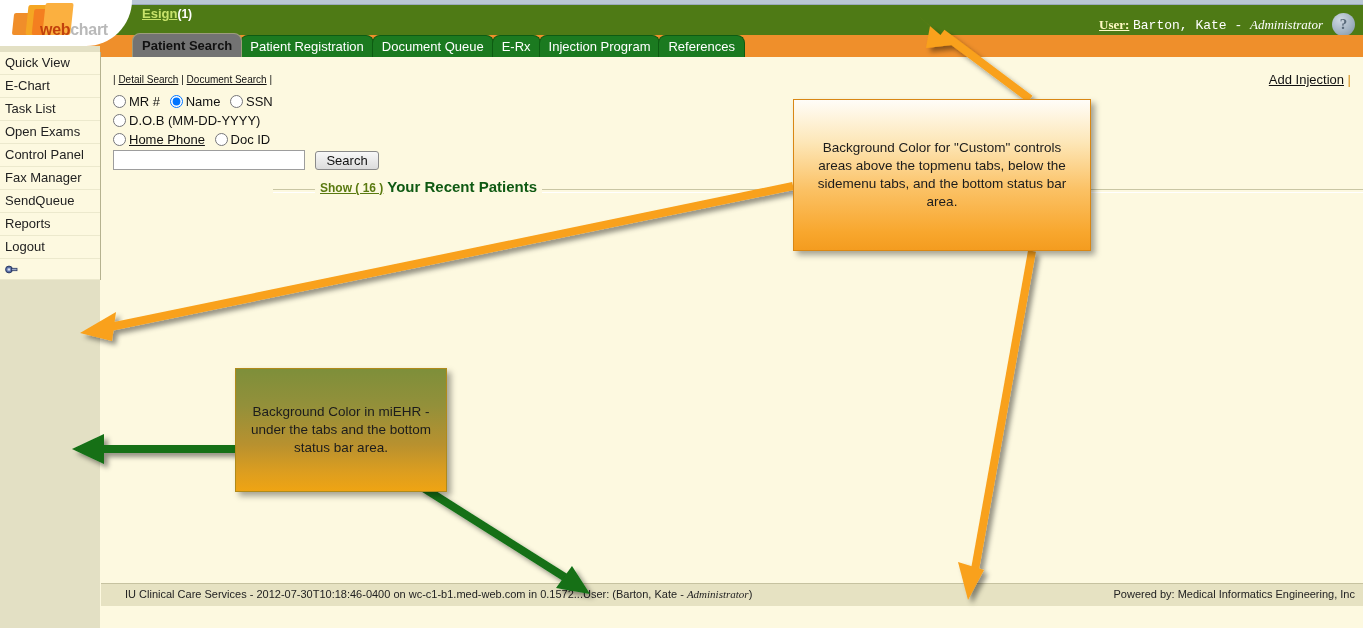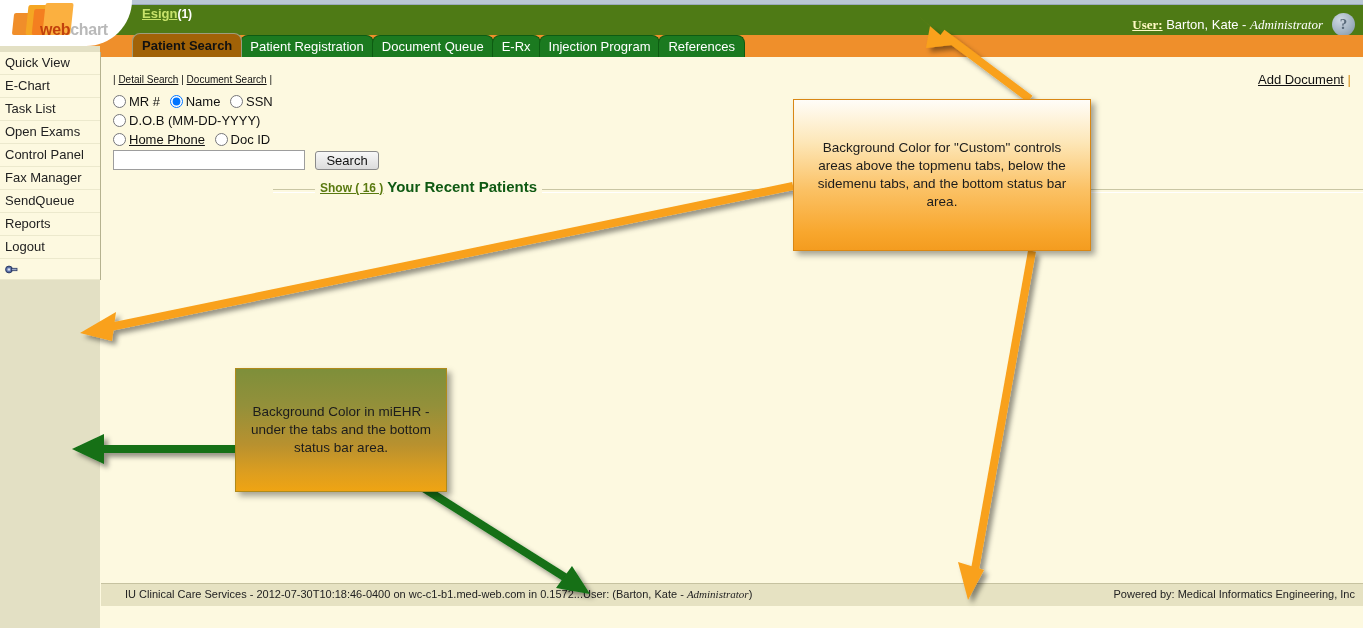--- a/index.html
+++ b/index.html
@@ -85,21 +85,21 @@
   .esign .cnt { color: #ffffff; font-weight: bold; font-size: 12px; }
 
   .user-block {
     position: absolute;
     right: 40px; top: 12px;
     font-size: 13px;
     color: #ffffff;
     white-space: nowrap;
   }
   .user-block .lbl { color: #fef9c3; font-weight: bold; font-family: "Liberation Serif", serif; text-decoration: underline; }
-  .user-block .val { font-family: Liberation Sans, sans-serif; }
+  .user-block .val { font-family: Liberation Mono, monospace; }
   .user-block .role { font-family: "Liberation Serif", serif; font-style: italic; }
   .help-icon {
     position: absolute;
     right: 8px; top: 8px;
     width: 23px; height: 23px;
     border-radius: 50%;
     background: radial-gradient(circle at 35% 30%, #cfd8e2 0%, #9fb0c0 60%, #7d8f9f 100%);
     color: #5a6b7b;
     font-size: 15px;
     font-weight: bold;
@@ -132,21 +132,21 @@
     font-size: 13px;
     color: #ffffff;
     background: #1b7a20;
     border: 1px solid #0d5c12;
     border-bottom: none;
     border-top-left-radius: 8px;
     border-top-right-radius: 8px;
     white-space: nowrap;
   }
   .tab.active {
-    background: #a16207;
+    background: #737373;
     color: #111111;
     font-weight: bold;
     border: 1px solid #9d9d7d;
     border-bottom: none;
     z-index: 5;
     height: 23px;
     line-height: 23px;
   }
 
   
@@ -445,21 +445,21 @@
 
     <div class="toplinks">
       <span>|</span>
       <a href="#">Detail Search</a>
       <span>|</span>
       <a href="#">Document Search</a>
       <span>|</span>
     </div>
 
     <div class="add-dictation">
-      <a href="#">Add Document</a>
+      <a href="#">Add Injection</a>
       <span class="bar">|</span>
     </div>
 
     <div class="radio-rows">
       <div class="rrow">
         <label><input type="radio" name="crit" style=""><span>MR #</span></label>
         <label><input type="radio" name="crit" checked="" style=""><span>Name</span></label>
         <label><input type="radio" name="crit" style=""><span>SSN</span></label>
       </div>
       <div class="rrow">

